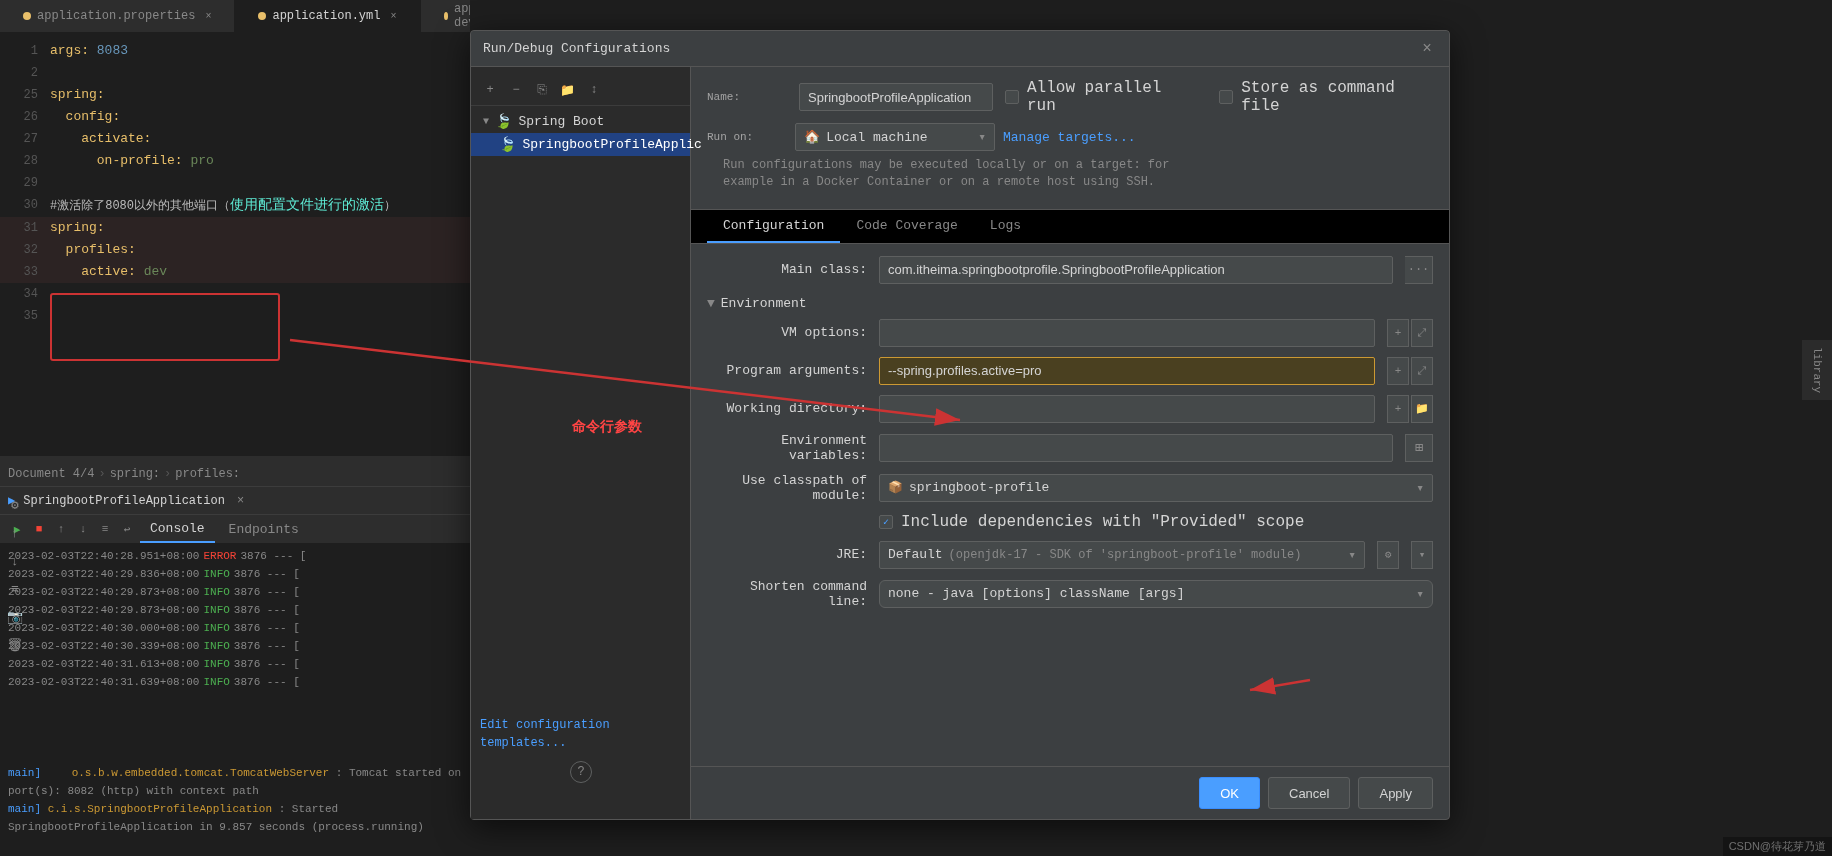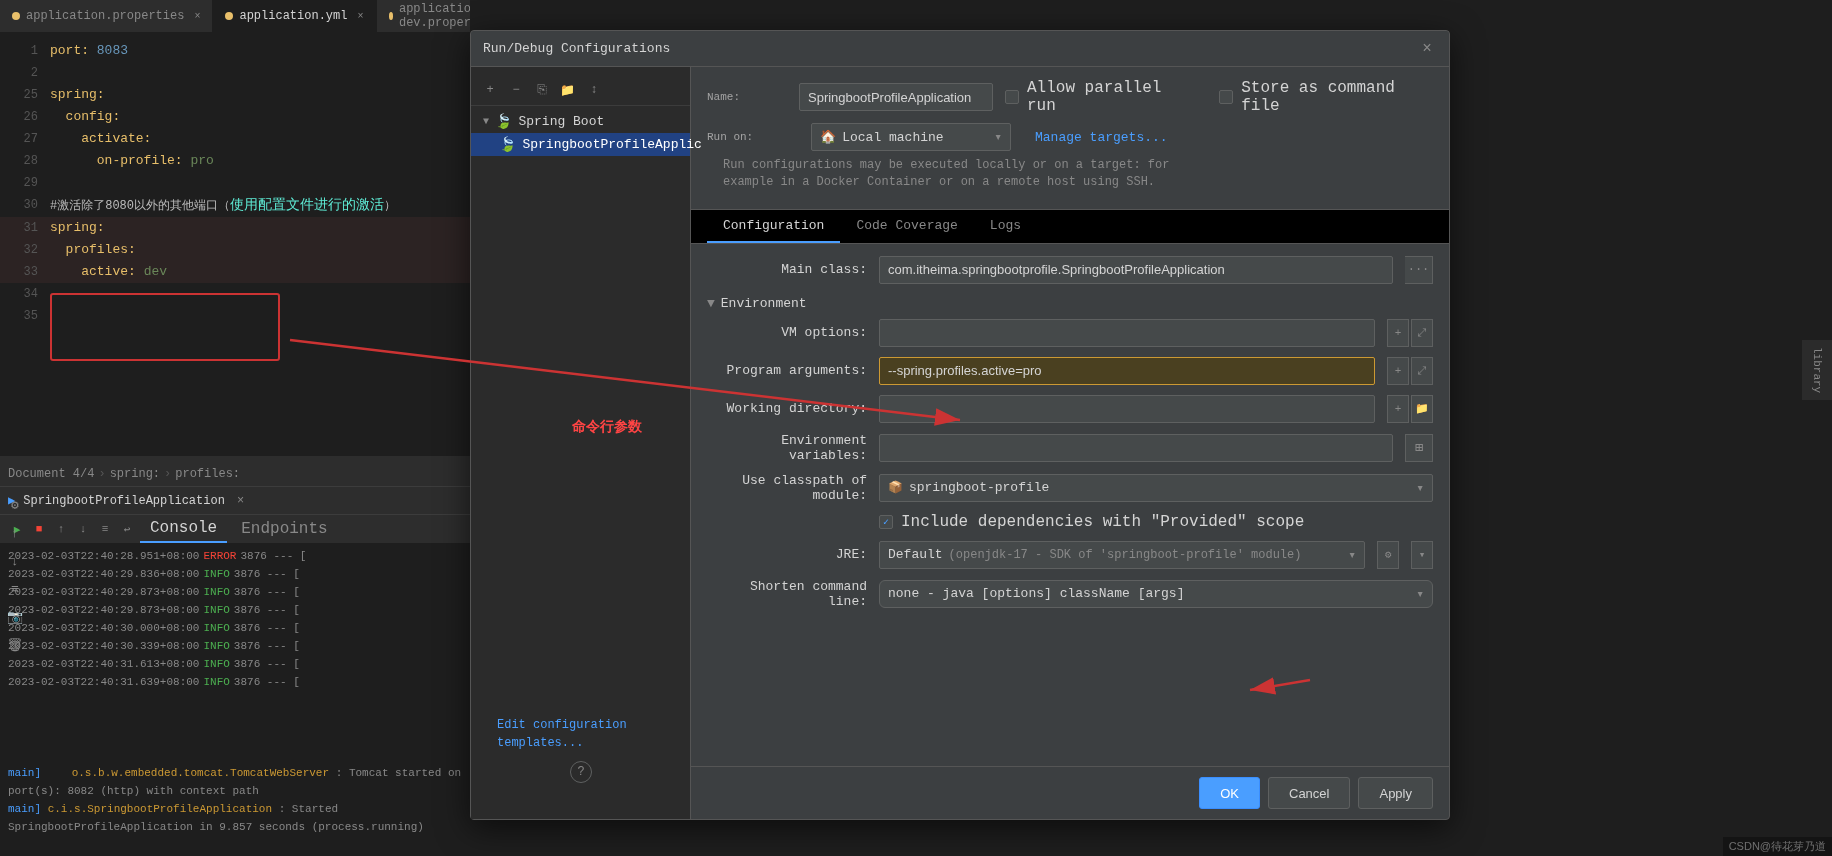--- a/index.html
+++ b/index.html
@@ -24,21 +24,21 @@
     }
 
     .tab-bar {
       display: flex;
       background: #2d2d2d;
       height: 32px;
       align-items: center;
       font-size: 12px;
     }
     .tab {
-      padding: 0 12px;
+      padding: 0 23px;
       height: 32px;
       display: flex;
       align-items: center;
       gap: 6px;
       color: #888;
       border-right: 1px solid #1e1e1e;
       cursor: pointer;
     }
     .tab.active {
       background: #1e1e1e;
@@ -92,21 +92,21 @@
       height: 28px;
       align-items: center;
       padding: 0 8px;
       gap: 4px;
     }
     .bottom-tab {
       padding: 0 10px;
       height: 28px;
       display: flex;
       align-items: center;
-      font-size: 16px;
+      font-size: 13px;
       color: #888;
       cursor: pointer;
       justify-content: flex-end;
     }
     .bottom-tab.active { color: #d4d4d4; border-bottom: 2px solid #4a9eff; }
 
     .run-bar {
       background: #2d2d2d;
       height: 28px;
       display: flex;
@@ -291,21 +291,21 @@
     }
     .config-checkbox.checked::after {
       content: '✓';
       font-size: 10px;
       color: #4a9eff;
     }
 
     .runon-row {
       display: flex;
       align-items: center;
-      gap: 24px;
+      gap: 8px;
     }
 
     .dropdown {
       height: 28px;
       background: #45494a;
       border: 1px solid #5e6060;
       color: #d4d4d4;
       padding: 0 8px;
       font-size: 13px;
       border-radius: 2px;
@@ -626,21 +626,21 @@
     <div class="tab">
       <span class="dot"></span>
       <span>application-dev.properties</span>
 
     </div>
   </div>
 
   <div class="editor-content" style="margin-top:0;">
     <div class="line">
       <span class="line-num">1</span>
-      <span class="line-content"><span class="kw-orange">port: </span><span class="kw-blue">8083</span></span>
+      <span class="line-content"><span class="kw-orange">args: </span><span class="kw-blue">8083</span></span>
     </div>
     <div class="line">
       <span class="line-num">2</span>
       <span class="line-content"></span>
     </div>
     <div class="line">
       <span class="line-num">25</span>
       <span class="line-content"><span class="kw-orange">spring:</span></span>
     </div>
     <div class="line">
@@ -804,21 +804,21 @@
       <div class="tree-item">
         <span class="arrow">▼</span>
         <span class="tree-icon">🍃</span>
         <span>Spring Boot</span>
       </div>
       <div class="tree-item selected" style="padding-left:28px;">
         <span class="tree-icon">🍃</span>
         <span>SpringbootProfileApplic</span>
       </div>
 
-      <div style="position:absolute; bottom:60px; left:0; width:220px; padding:8px 26px;">
+      <div style="position:absolute; bottom:60px; left:0; width:220px; padding:8px 9px;">
         <span style="color:#4a9eff; font-size:12px; cursor:pointer;">Edit configuration templates...</span>
       </div>
 
       <div style="position:absolute; bottom:36px; left:0; width:220px; display:flex; align-items:center; justify-content:center;">
         <div class="help-btn">?</div>
       </div>
     </div>
 
     <div class="dialog-right">
 

